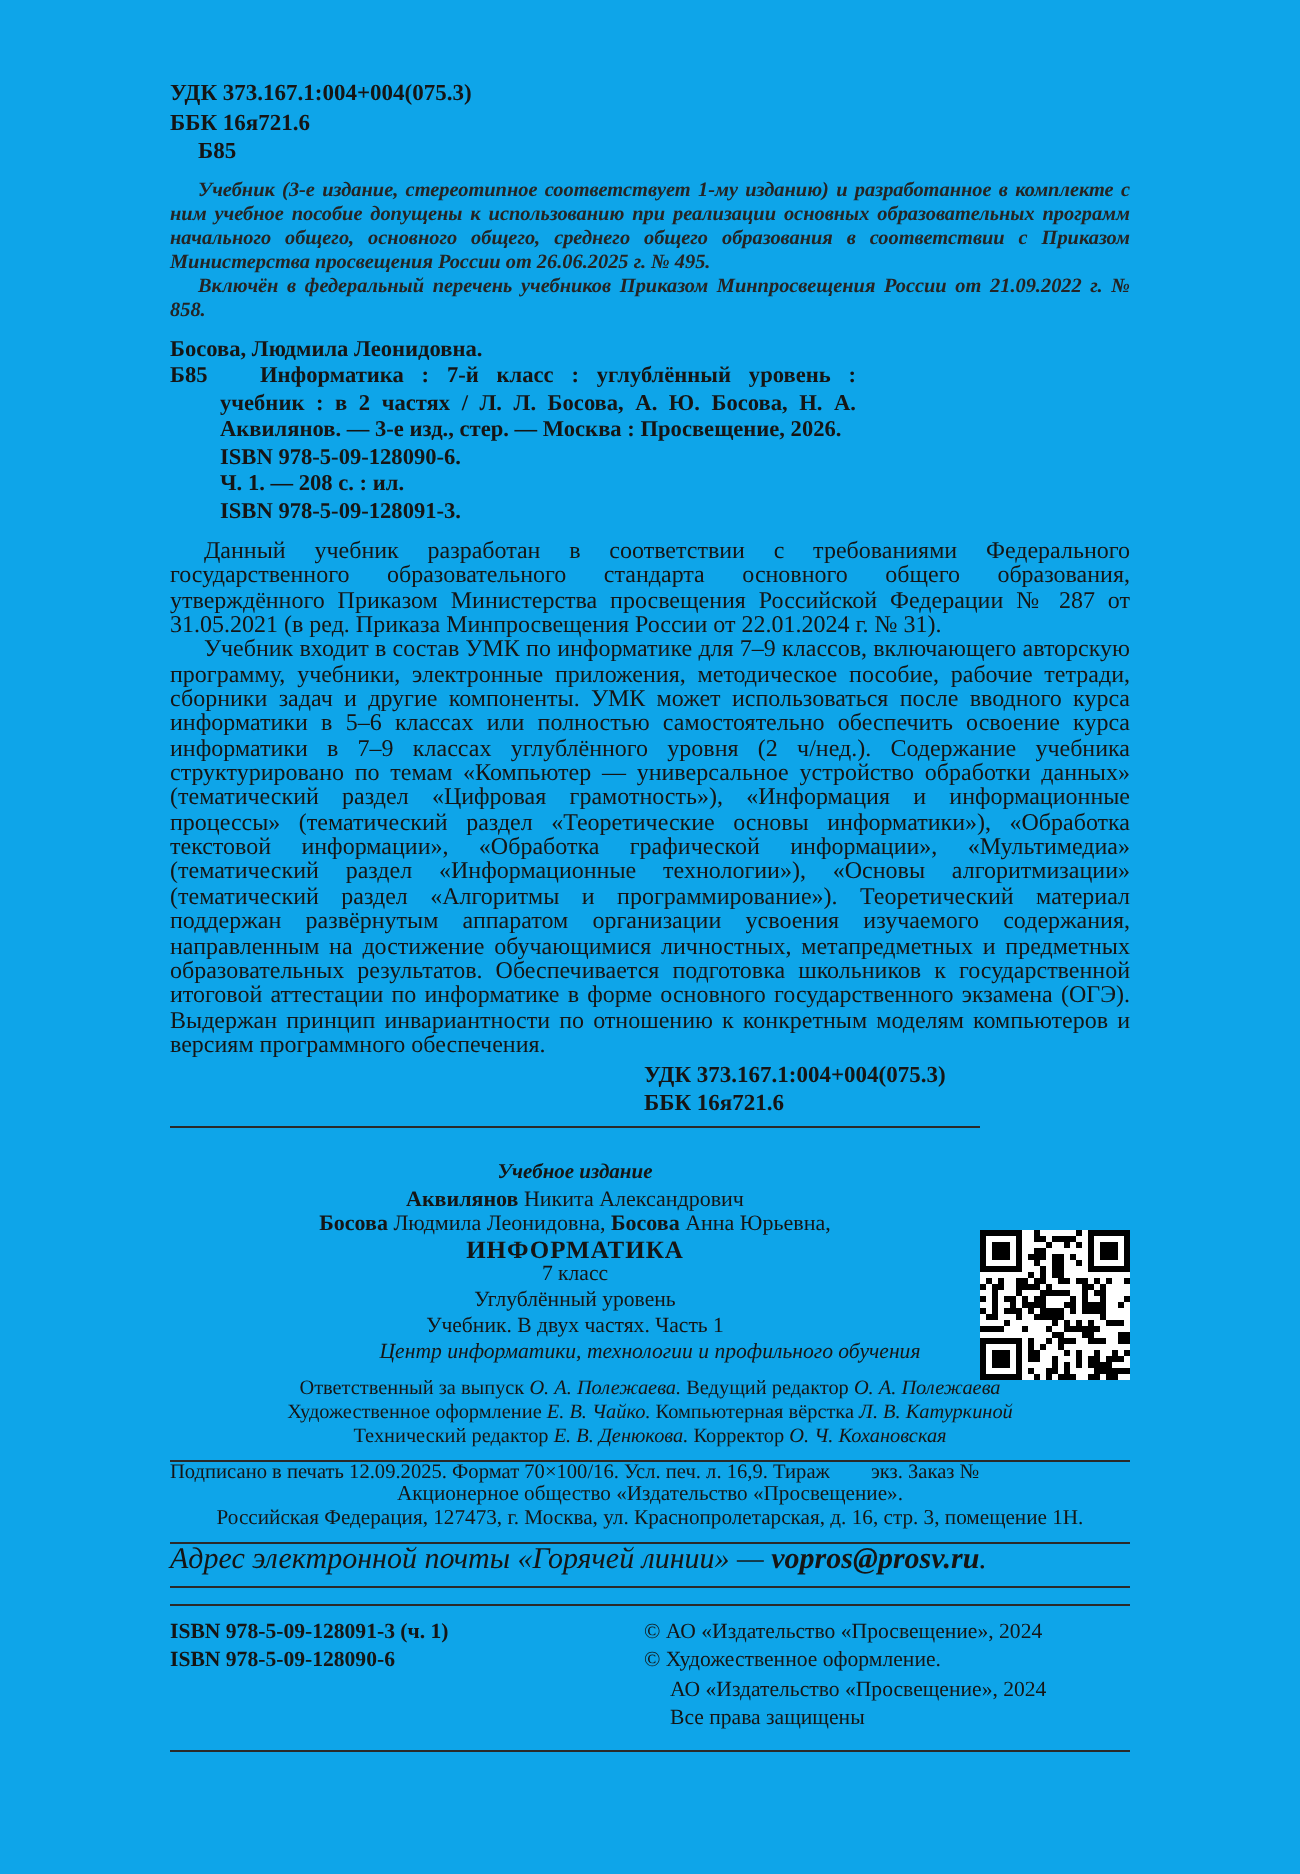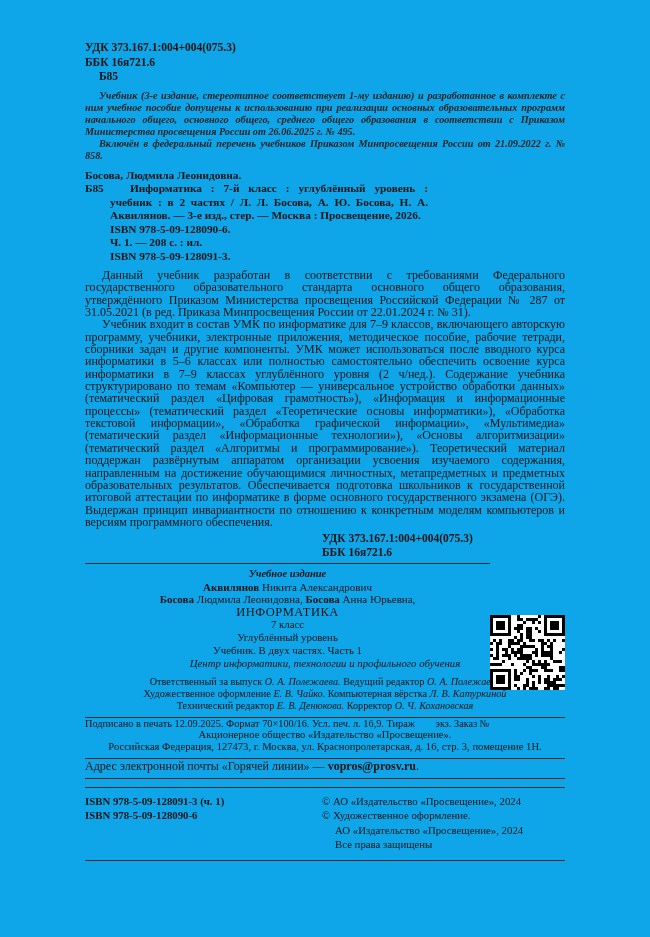--- a/index.html
+++ b/index.html
@@ -32,35 +32,35 @@
   .bib-isbn { margin-left:25px; }
 
   .annotation { margin-top:6px; font-size:12px; line-height:12.35px; text-align:justify; }
   .annotation p { text-indent:17px; }
 
   .udk-repeat { margin-top:3px; margin-left:237px; font-weight:bold; font-size:11.5px; line-height:14px; }
 
   .rule { border-top:1px solid #2a2a2a; margin-top:4px; }
   .rule-short { width:405px; }
 
-  .edition { width:405px; text-align:center; margin-top:4px; font-size:11px; line-height:12.5px; }
+  .edition { width:405px; text-align:center; margin-top:17px; font-size:11px; line-height:12.5px; }
   .ed-kind { font-style:italic; font-weight:bold; font-size:10.5px; margin-bottom:5px; }
-  .ed-title { font-weight:normal; font-size:12.5px; letter-spacing:.5px; margin-top:5px; margin-bottom:3px; }
+  .ed-title { font-weight:bold; font-size:12.5px; letter-spacing:.5px; margin-top:5px; margin-bottom:3px; }
   .ed-line { font-size:10.8px; line-height:12.8px; }
 
   .qr { position:absolute; top:615px; right:85px; width:75px; height:75px; }
 
   .center-line { text-align:center; margin-top:9px; font-size:10.8px;font-style:italic; }
 
   .credits { margin-top:7px; text-align:center; font-size:10.2px; line-height:12.3px; }
 
   .print-line { font-size:10.3px; margin-top:2px; }
   .pub-line { text-align:center; font-size:10.6px; line-height:12.5px; }
   .pub-first { margin-top:2px; }
-  .email-line { font-size:12px; margin:4px 0 4px 0; }
+  .email-line { font-size:15px; margin:4px 0 4px 0;font-style:italic; }
 
   .isbn-section { margin-top:8px; border-top:1px solid #2a2a2a; border-bottom:1px solid #2a2a2a;
                   padding:6px 0 8px 0; display:flex; font-size:10.8px; line-height:14.5px; }
   .isbn-left { width:237px; }
   .isbn-l2 { margin-top:3px; }
   .isbn-right { flex:1; }
   .cindent { padding-left:13px; }
 </style>
 </head>
 <body>

